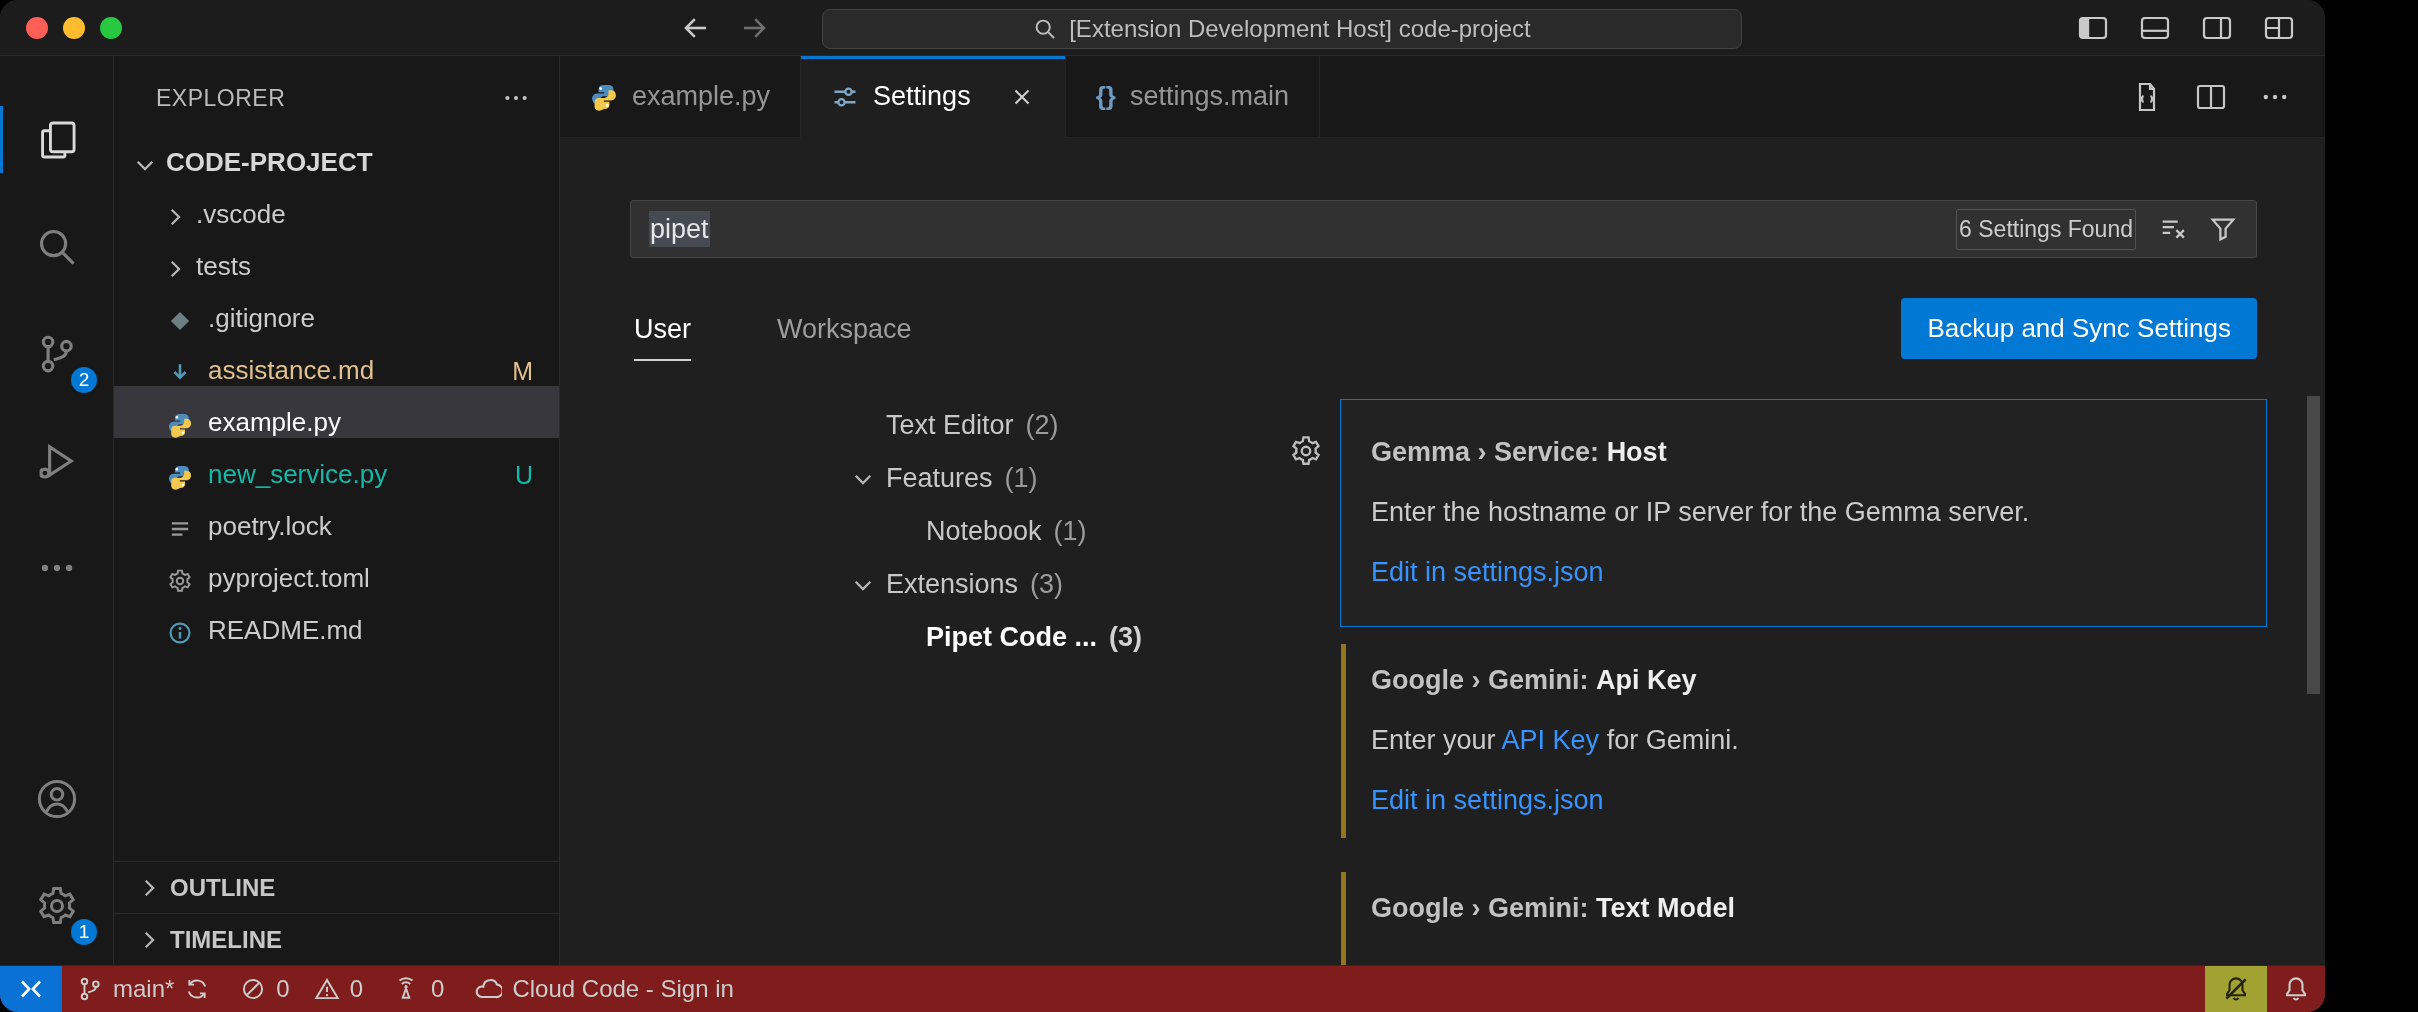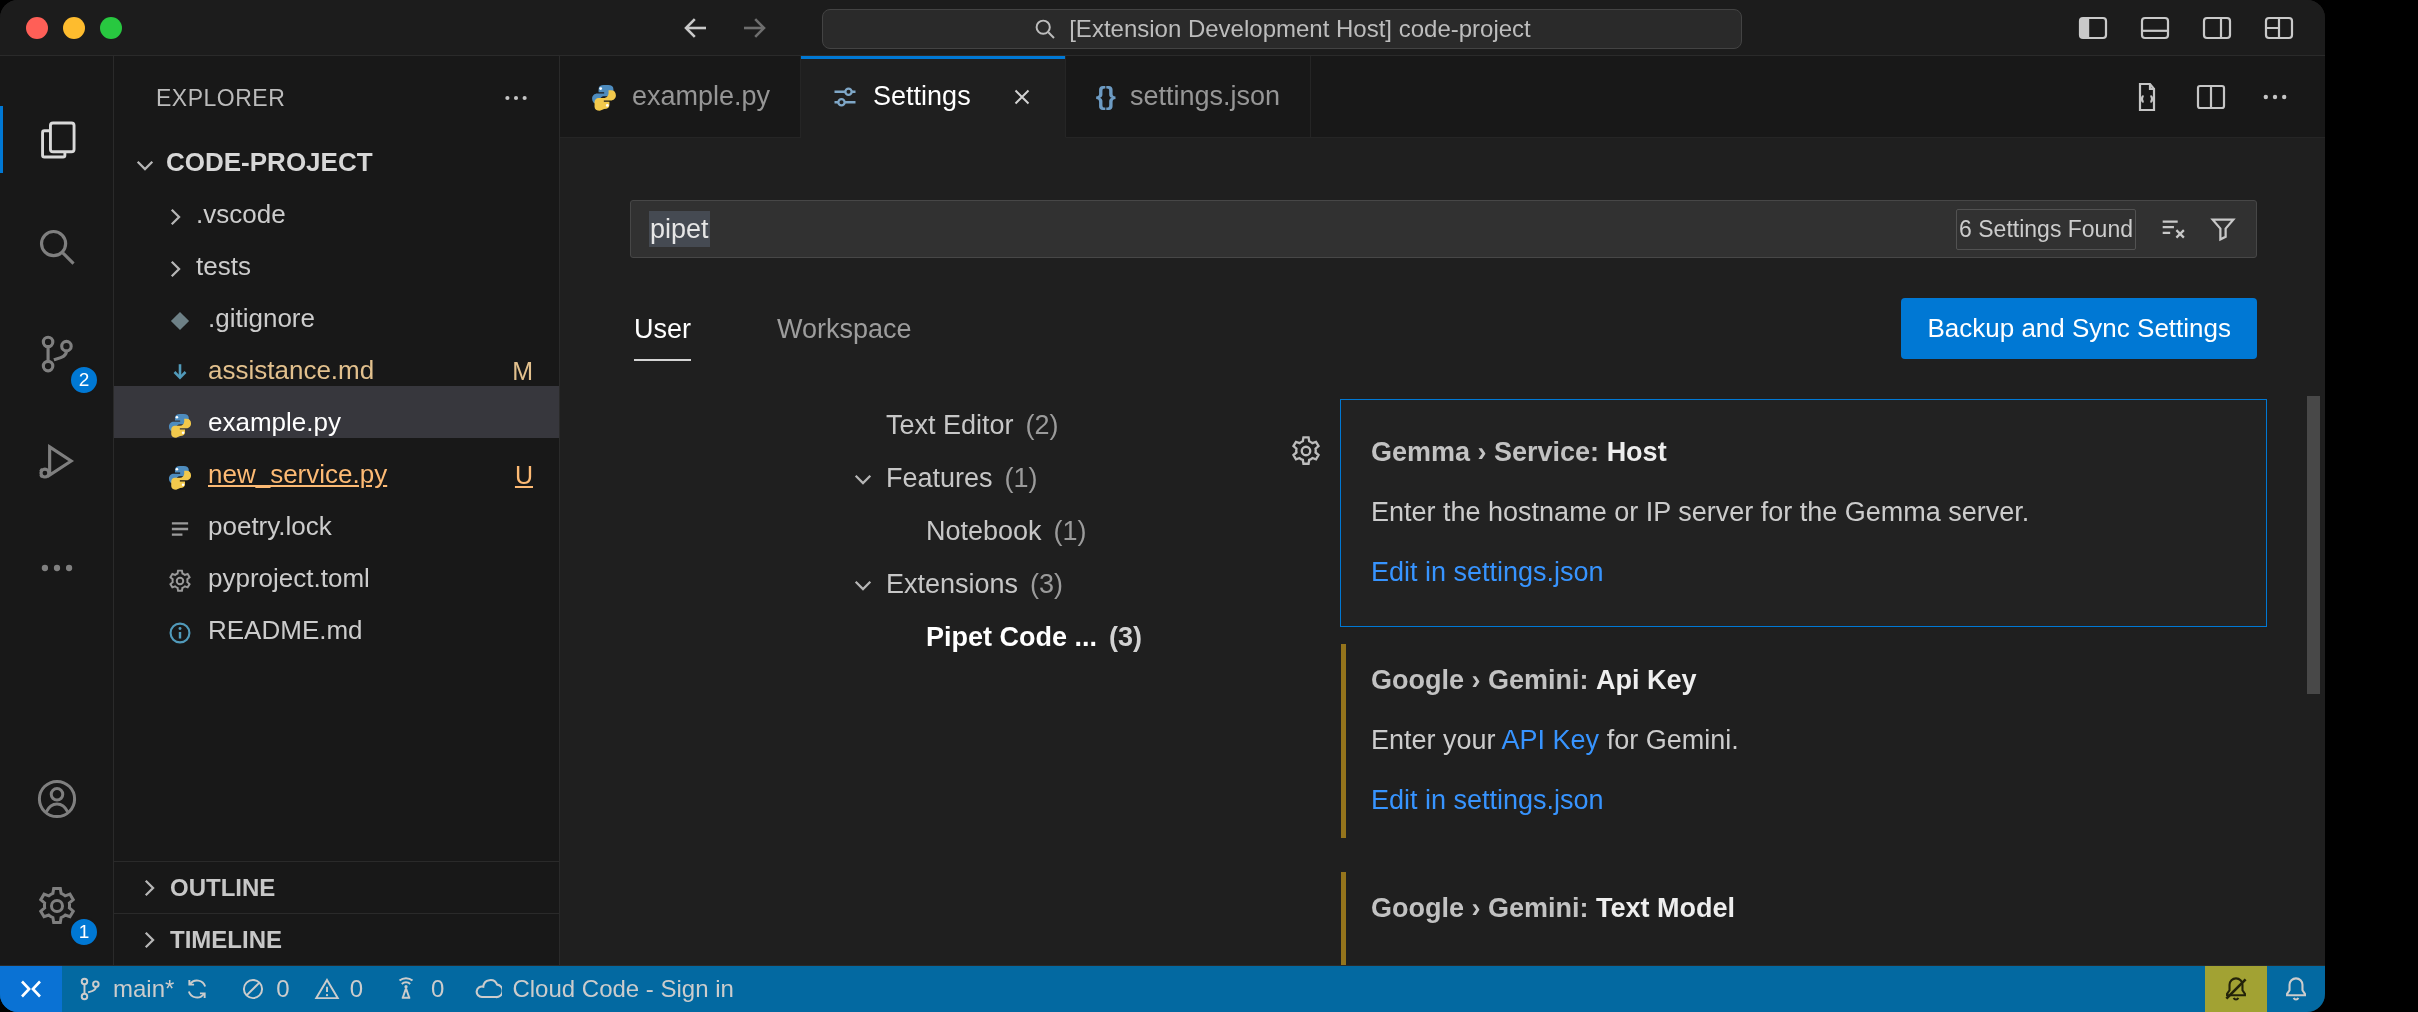--- a/index.html
+++ b/index.html
@@ -36,21 +36,21 @@
   .sb-header-dots{margin-left:auto;color:#c5c5c5;}
   .tree{flex:1;overflow:hidden;font-size:26px;}
   .trow{height:52px;display:flex;align-items:flex-end;color:#cccccc;position:relative;}
   .trow .chev{width:26px;margin-right:8px;color:#b6b6b6;flex:none;}
   .trow .ficon{width:28px;margin-right:14px;flex:none;display:flex;justify-content:center;}
   .trow.root{padding-left:18px;font-weight:bold;color:#d7d7d7;}
   .trow.folder{padding-left:48px;}
   .trow.file{padding-left:52px;}
   .trow.selected{background:#37373d;color:#fff;}
   .trow.mod{color:#e2c08d;}
-  .trow.untracked{color:#fdba74;text-decoration:underline;}
+  .trow.untracked{color:#14b8a6;}
   .fbadge{margin-left:auto;margin-right:26px;font-size:25px;}
   .sb-sections{flex:none;}
   .srow{height:52px;border-top:1px solid #2a2a2a;display:flex;align-items:center;padding-left:22px;font-size:24px;font-weight:bold;color:#c7c7c7;}
   .srow .chev{width:26px;margin-right:8px;color:#b6b6b6;}
 
   
   .editor{flex:1;background:#1f1f1f;display:flex;flex-direction:column;min-width:0;position:relative;}
   .tabstrip{height:82px;flex:none;background:#181818;border-bottom:1px solid #252525;display:flex;align-items:stretch;}
   .tab{display:flex;align-items:center;gap:14px;padding:0 30px;border-right:1px solid #252525;font-size:27px;color:#969696;position:relative;background:#181818;}
   .tab.active{background:#1f1f1f;color:#fff;border-bottom:1px solid #1f1f1f;margin-bottom:-1px;}
@@ -86,21 +86,21 @@
   .s-title{font-size:27px;line-height:36px;}
   .s-cat{color:#c2c2c2;font-weight:600;}
   .s-name{color:#eee;font-weight:bold;}
   .s-desc{margin-top:24px;font-size:27px;line-height:36px;color:#ccc;}
   .s-link{margin-top:24px;display:inline-block;font-size:27px;line-height:36px;color:#3794ff;text-decoration:none;}
   .inline-link{color:#3794ff;}
   .gear-aside{position:absolute;left:-52px;top:34px;color:#bdbdbd;}
   .scrollbar-thumb{position:absolute;right:5px;top:258px;width:13px;height:298px;background:rgba(135,135,135,.4);}
 
   
-  .statusbar{height:47px;flex:none;background:#0369a1;border-top:1px solid #2a2a2a;display:flex;align-items:stretch;font-size:24px;color:#ccc;}
+  .statusbar{height:47px;flex:none;background:#7f1d1d;border-top:1px solid #2a2a2a;display:flex;align-items:stretch;font-size:24px;color:#ccc;}
   .sb-item{display:flex;align-items:center;gap:10px;padding:0 15px;}
   .remote{width:62px;background:#0a72d4;color:#fff;display:flex;align-items:center;justify-content:center;padding:0;}
   .sb-right{margin-left:auto;display:flex;align-items:stretch;}
   .dnd{width:62px;background:#a2a233;display:flex;align-items:center;justify-content:center;color:#23230a;}
   .sb-num{margin-left:2px;}
   .pair{display:flex;align-items:center;gap:8px;}
 </style>
 </head>
 <body>
 
@@ -383,21 +383,21 @@
           </span>
           <span>Settings</span>
           <span class="tab-close">
             <svg width="26" height="26" viewBox="0 0 16 16" fill="none" stroke="currentColor" stroke-width="1.2">
                 <path d="M4 4l8 8M12 4l-8 8"></path>
               </svg>
           </span>
         </div>
         <div class="tab">
           <span class="braces">{}</span>
-          <span>settings.json</span>
+          <span>settings.main</span>
         </div>
         <div class="strip-actions">
           <span>
             <svg width="32" height="32" viewBox="0 0 16 16" fill="none" stroke="currentColor" stroke-width="1.1">
                 <path d="M9.5 1.5h-5v13h7V4z"></path>
                 <path d="M9.5 1.5V4H12"></path>
                 <path d="M6.3 7.5c-.8.2-.8 1-.8 1.5s0 1.3.8 1.5M9.7 7.5c.8.2.8 1 .8 1.5s0 1.3-.8 1.5"></path>
               </svg>
           </span>
           <span>

